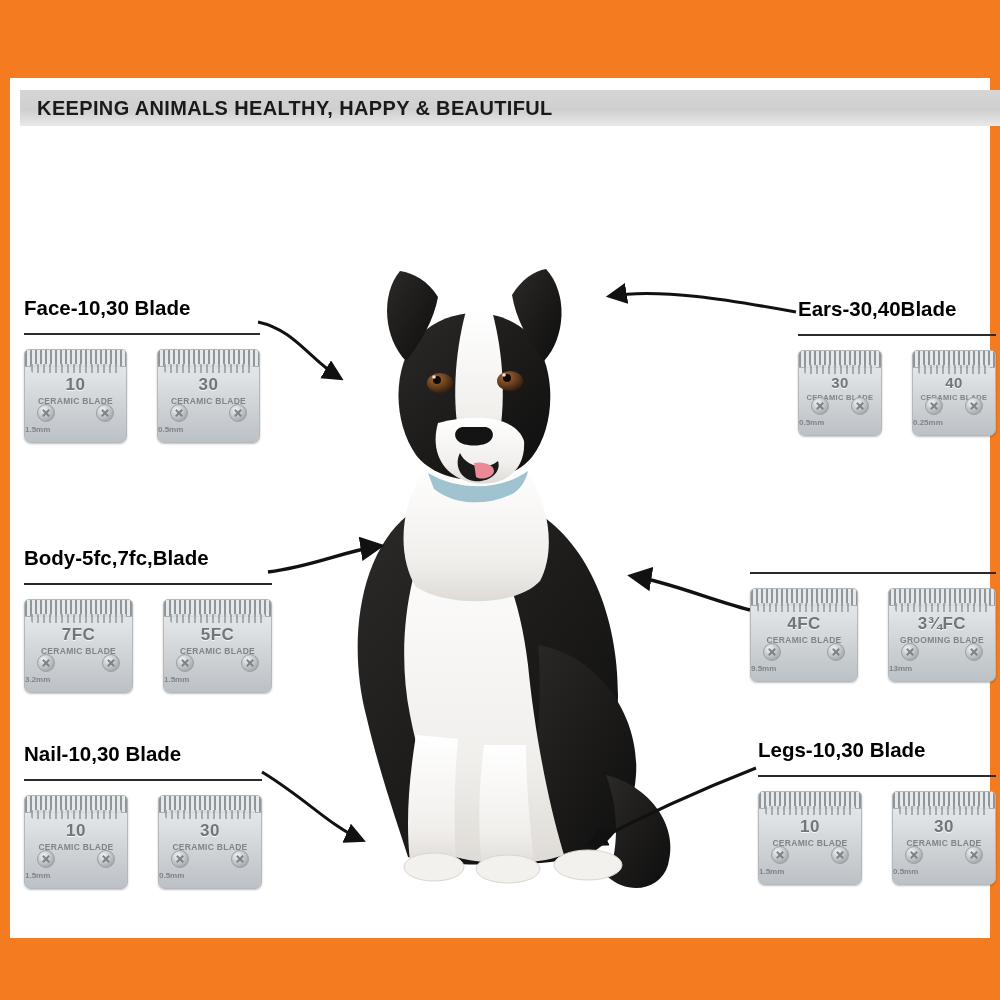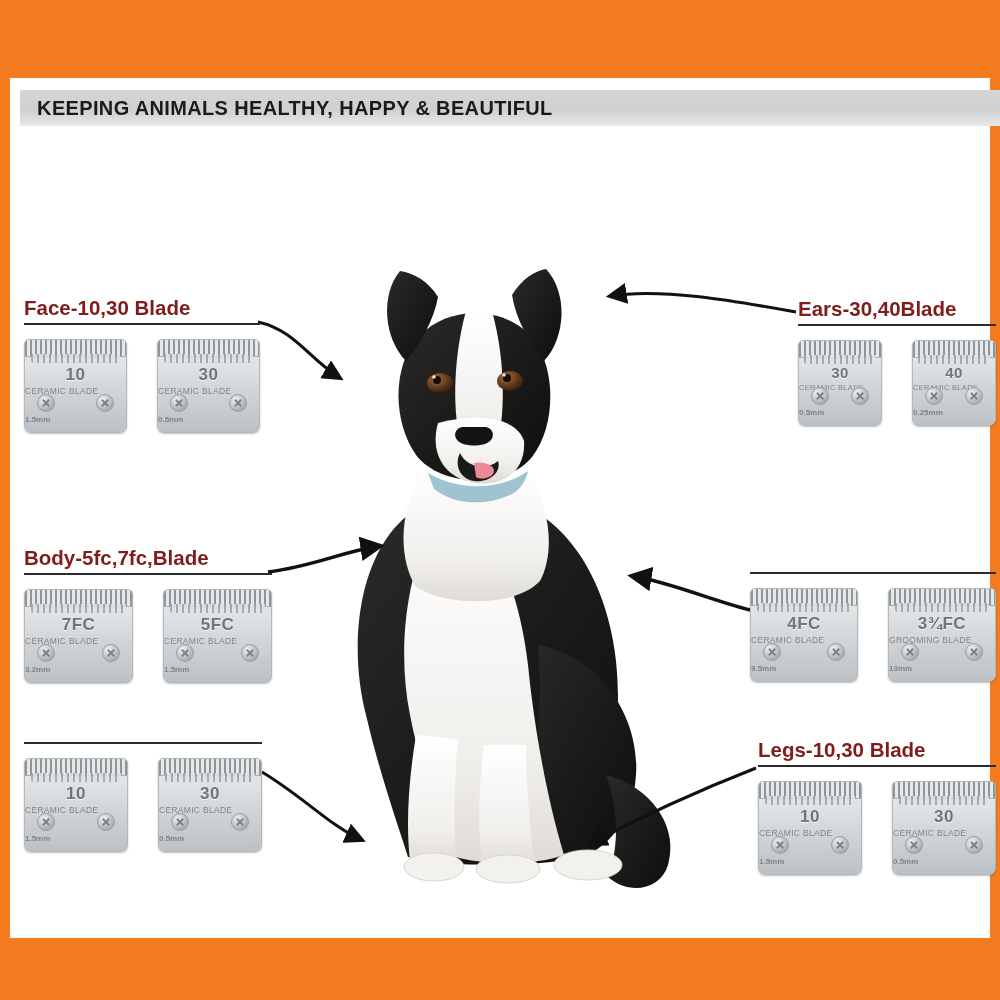--- a/index.html
+++ b/index.html
@@ -33,22 +33,22 @@
   .tagline{
     font-size:21px;font-weight:bold;letter-spacing:.4px;
     color:#1a1a1a;padding-left:18px;
     font-family:"Liberation Sans", sans-serif;
     transform:scaleX(.95);transform-origin:left center;
   }
 
   
   .group{position:absolute;}
   .group .title{
-    font-size:20.5px;font-weight:bold;color:#7f1d1d;
-    white-space:nowrap;padding-bottom:3px;
+    font-size:20.5px;font-weight:bold;color:#000000;
+    white-space:nowrap;padding-bottom:13px;
   }
   .group .rule{
     height:2px;background:#2b2b2b;width:100%;
   }
   .blades{display:flex;gap:30px;margin-top:14px;}
 
   
   .blade{
     width:108px;height:92px;position:relative;
     background:linear-gradient(to bottom,#e9ebec 0%,#dfe2e4 30%,#cfd3d6 60%,#bcc1c5 100%);
@@ -75,21 +75,21 @@
     opacity:.85;
   }
   .blade .num{
     position:absolute;left:0;right:0;top:25px;
     text-align:center;font-size:17px;font-weight:bold;color:#6f767b;
     letter-spacing:.5px;
     text-shadow:0 1px 0 #f4f6f7;
   }
   .blade .kind{
     position:absolute;left:0;right:0;top:46px;
-    font-size:8.5px;font-weight:normal;color:#7e858a;
+    text-align:center;font-size:8.5px;font-weight:bold;color:#7e858a;
     letter-spacing:.3px;
   }
   .blade .mm{
     position:absolute;left:0;right:0;bottom:8px;
     text-align:left;font-size:8px;color:#7e858a;font-weight:bold;
   }
   .blade .screw{
     position:absolute;bottom:20px;width:16px;height:16px;border-radius:50%;
     background:radial-gradient(circle at 35% 30%,#f2f4f5,#aeb4b8 65%,#8d9397);
     border:1px solid #9aa0a4;
@@ -321,20 +321,21 @@
         <div class="num">3¾FC</div>
         <div class="kind">GROOMING BLADE</div>
         <div class="screw l"></div>
         <div class="screw r"></div>
         <div class="mm">13mm</div>
       </div>
     </div>
   </div>
 
   <div class="group" style="left:14px;top:742px;width:238px;">
+    <div class="title">Nail-10,30 Blade</div>
     <div class="rule"></div>
     <div class="blades">
       <div class="blade">
         <div class="teeth"></div>
         <div class="teeth2"></div>
         <div class="num">10</div>
         <div class="kind">CERAMIC BLADE</div>
         <div class="screw l"></div>
         <div class="screw r"></div>
         <div class="mm">1.5mm</div>

